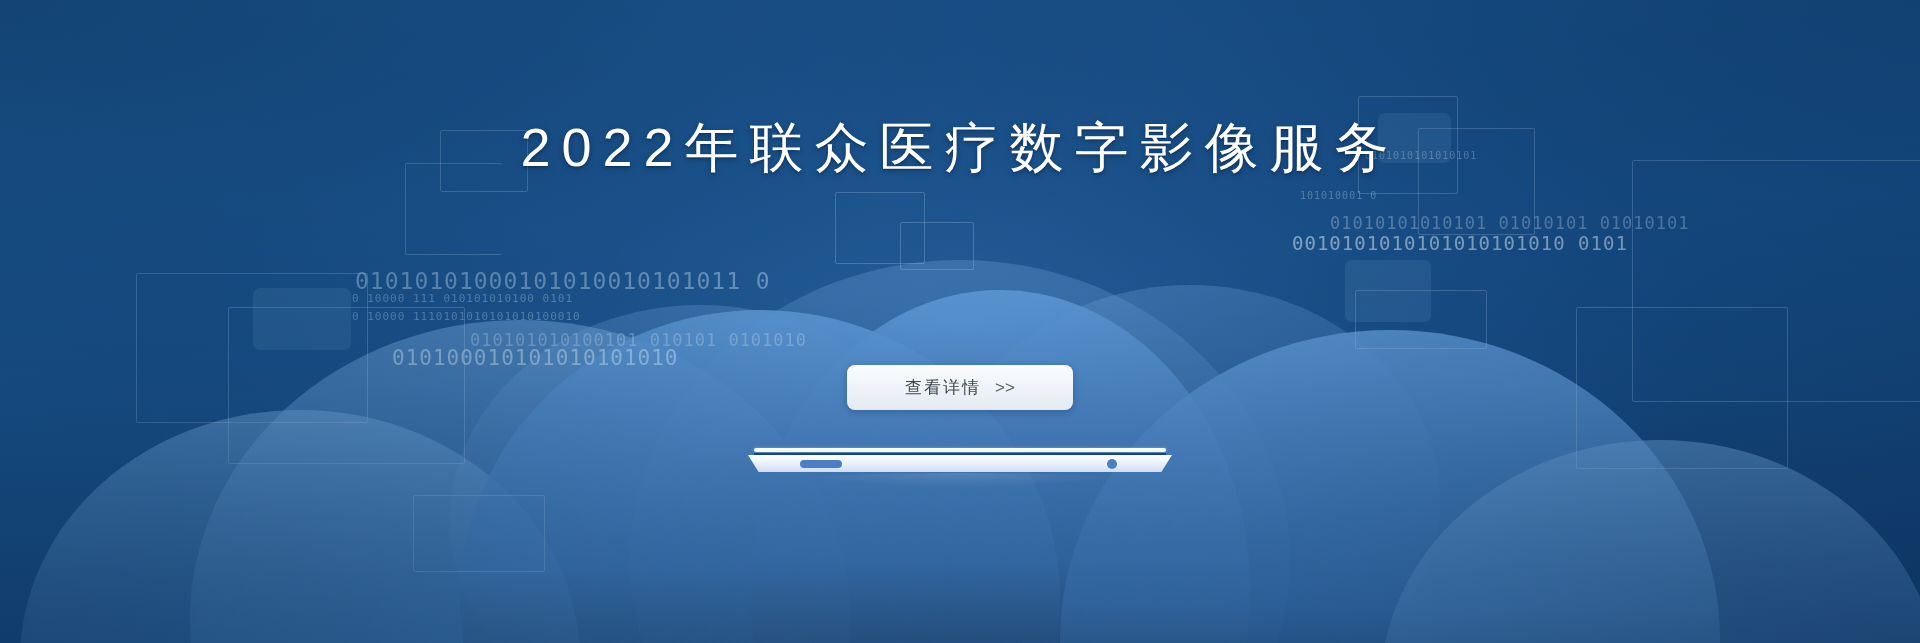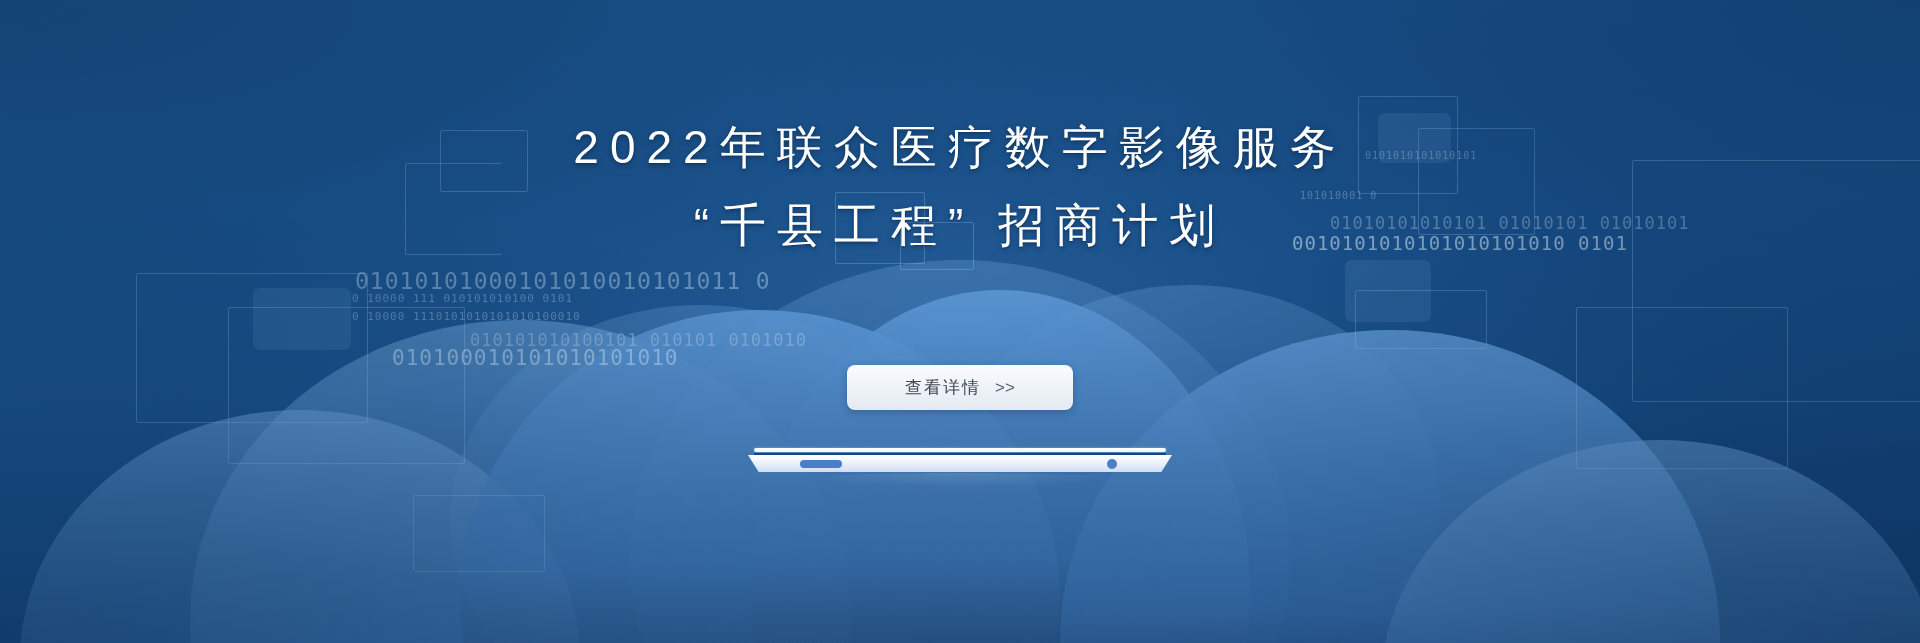--- a/index.html
+++ b/index.html
@@ -78,21 +78,21 @@
   .headline {
     position: absolute;
     left: 0;
     right: 0;
     top: 108px;
     text-align: center;
     z-index: 9;
   }
   .headline-line {
     color: #ffffff;
-    font-size: 46px;
+    font-size: 54px;
     line-height: 78px;
     letter-spacing: 11px;
     font-weight: 400;
     text-shadow: 0 2px 5px rgba(8,35,70,0.55), 0 1px 1px rgba(10,40,78,0.45);
     white-space: nowrap;
   }
 
   
   .cta-wrap {
     position: absolute;
@@ -278,21 +278,20 @@
   <div class="binary" style="left:470px; top:330px; font-size:17px;">010101010100101 010101 0101010</div>
   <div class="binary" style="left:392px; top:346px; font-size:21px; color:rgba(205,228,246,0.52);">010100010101010101010</div>
 
   <div class="binary" style="left:1330px; top:213px; font-size:17px;">01010101010101 01010101 01010101</div>
   <div class="binary" style="left:1292px; top:232px; font-size:19px; color:rgba(214,233,248,0.60);">0010101010101010101010      0101</div>
   <div class="binary" style="left:1300px; top:190px; font-size:10px;">101010001 0</div>
   <div class="binary" style="left:1365px; top:150px; font-size:10px;">0101010101010101</div>
 
   <div class="headline">
     <div class="headline-line">2022年联众医疗数字影像服务</div>
-    <div class="headline-line">“千县工程” 招商计划</div>
   </div>
 
   <div class="cta-wrap">
     <button class="cta-button">
       <span>查看详情</span>
       <span class="chev">&gt;&gt;</span>
     </button>
   </div>
 
   <div class="laptop">

